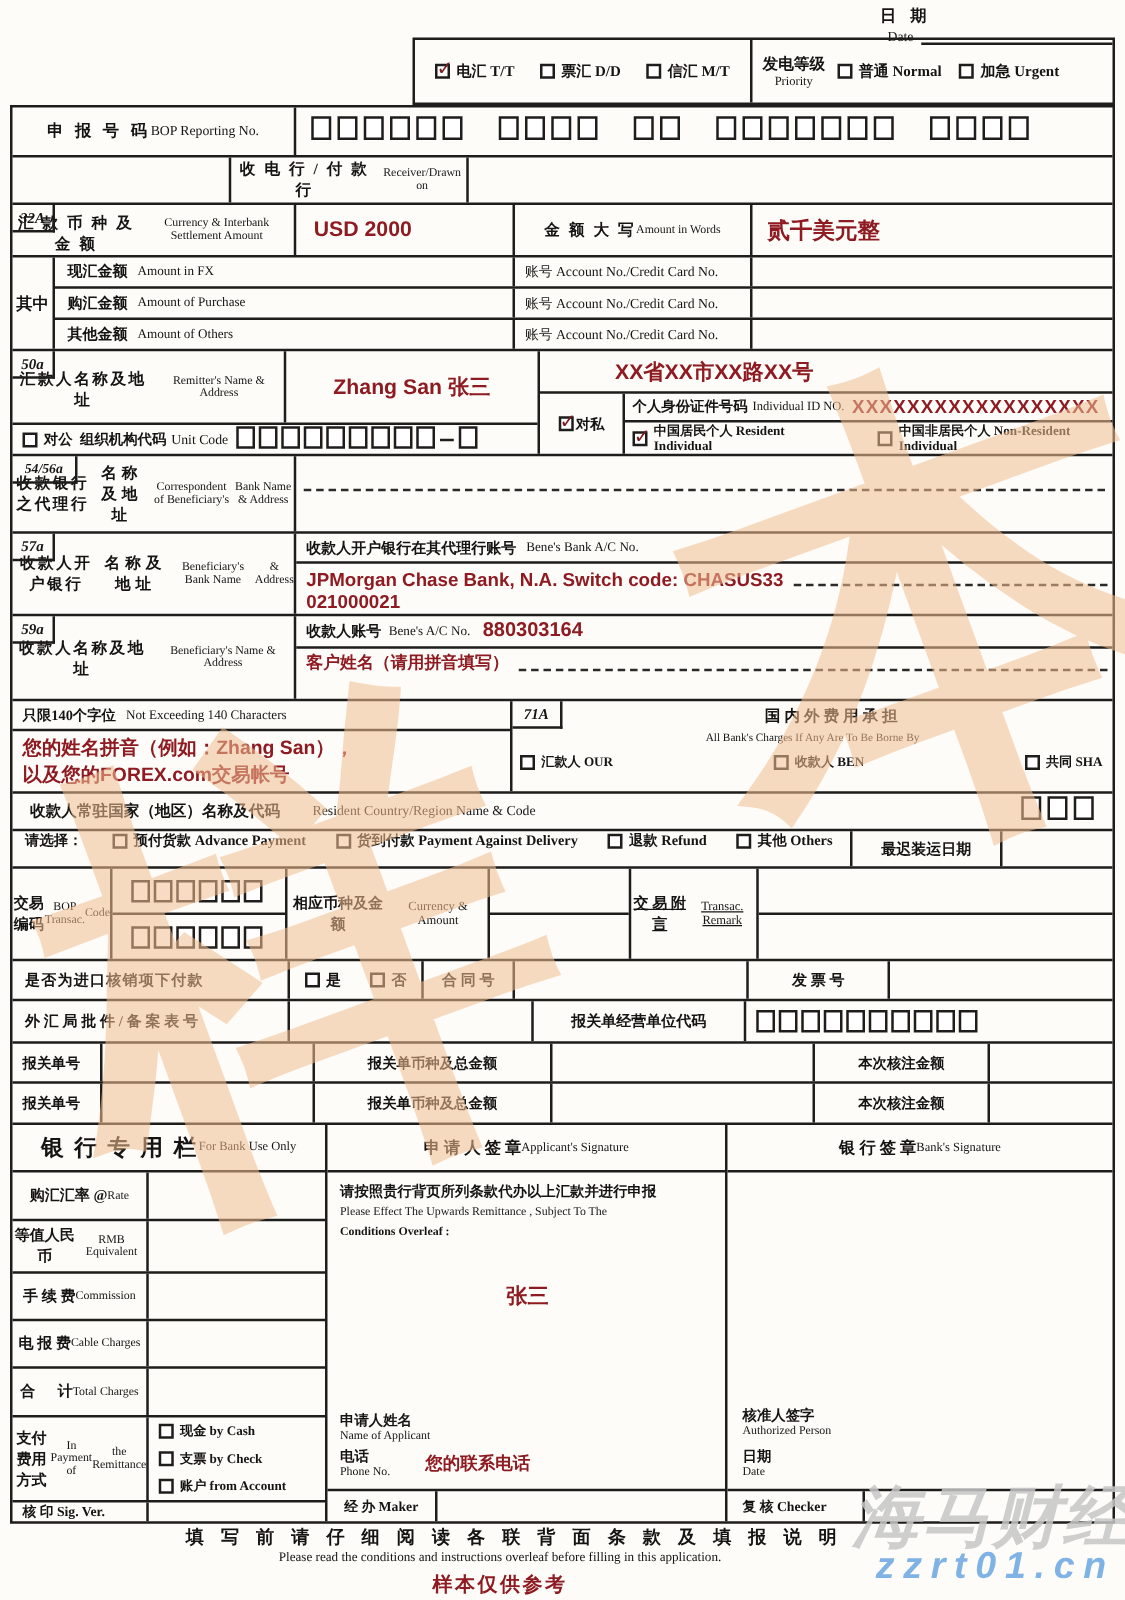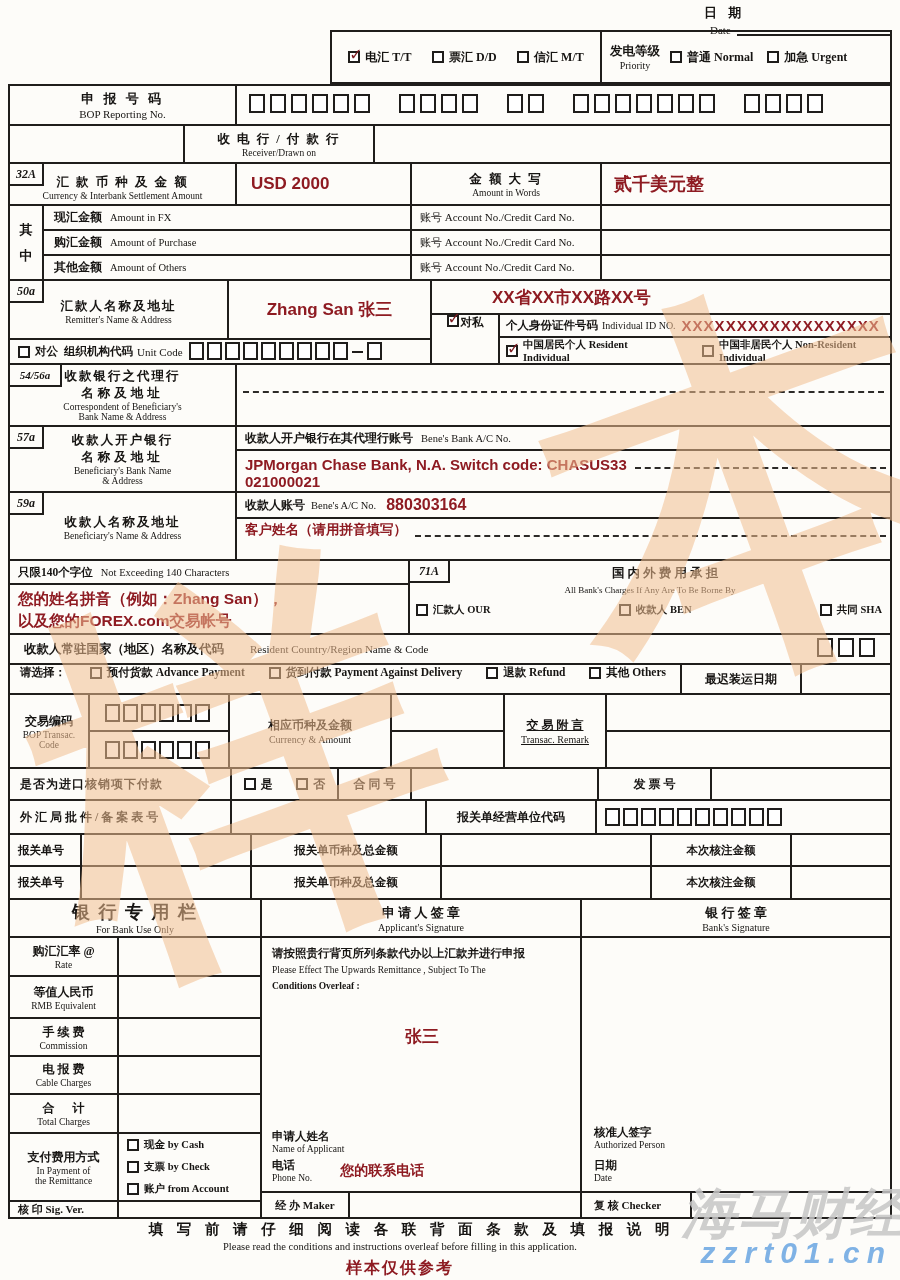--- a/index.html
+++ b/index.html
@@ -20,21 +20,21 @@
   .bxs .bx{width:15px;height:18px;margin-right:3px;}
   .ucdash{display:inline-block;width:11px;height:2px;background:var(--ln);
       vertical-align:middle;margin:0 4px 0 1px;}
   
   .tbl{position:absolute;left:8px;top:84px;width:884px;border:2px solid var(--ln);
        background:transparent;z-index:1;}
   .row{display:flex;border-bottom:2px solid var(--ln);}
   .row:last-child{border-bottom:none;}
   .c{border-right:2px solid var(--ln);position:relative;}
   .c:last-child{border-right:none;}
-  .lbl{display:flex;flex-direction:column;align-items:center;justify-content:center;text-align:center;}
+  .lbl{display:flex;flex-direction:row;align-items:center;justify-content:center;text-align:center;}
   .lbl .l1{font-size:12.5px;font-weight:bold;letter-spacing:2px;}
   .lbl .l2{font-size:9.5px;}
   .codebox{position:absolute;left:0;top:0;width:34px;height:22px;border-right:2px solid var(--ln);
       border-bottom:2px solid var(--ln);display:flex;align-items:center;justify-content:center;
       font-style:italic;font-weight:bold;font-size:12px;background:transparent;}
   .dashfill{flex:1;border-bottom:2px dashed #2c2a28;margin:0 4px 4px 8px;}
   .dashline{border-bottom:2px dashed #2c2a28;}
   
   .wm-char{position:absolute;font-size:400px;color:#f2bf91;opacity:.55;z-index:6;
       pointer-events:none;font-family:"Liberation Serif",serif;font-weight:bold;
@@ -179,21 +179,21 @@
         <span class="cnb" style="font-size:11.5px;margin-left:6px;">组织机构代码</span>
         <span style="margin:0 6px 0 4px;">Unit Code</span>
         <span class="bxs"><span class="bx"></span><span class="bx"></span><span class="bx"></span><span class="bx"></span><span class="bx"></span><span class="bx"></span><span class="bx"></span><span class="bx"></span><span class="bx"></span></span>
         <span class="ucdash"></span>
         <span class="bxs"><span class="bx"></span></span>
       </div>
     </div>
     <div class="c vcell" style="flex:1;">
       <div class="rv" style="height:32px;display:flex;align-items:center;padding-left:60px;font-size:17px;">XX省XX市XX路XX号</div>
       <div style="flex:1;display:flex;border-top:2px solid var(--ln);">
-        <div class="c" style="width:68px;display:flex;justify-content:center;">
+        <div class="c" style="width:68px;display:flex;align-items:center;justify-content:center;">
           <span class="cb checked-holder checked" style="margin-right:2px;"></span>
           <span class="cnb" style="font-size:11.5px;">对私</span>
         </div>
         <div class="vcell" style="flex:1;">
           <div style="flex:1;display:flex;align-items:center;border-bottom:2px solid var(--ln);padding-left:6px;">
             <span class="cnb" style="font-size:11.5px;">个人身份证件号码</span>
             <span style="font-size:10px;margin:0 6px 0 4px;">Individual ID NO.</span>
             <span class="rv" style="font-size:15px;letter-spacing:1px;">XXXXXXXXXXXXXXXXXX</span>
           </div>
           <div style="flex:1;display:flex;align-items:center;padding-left:6px;font-size:10.5px;">

